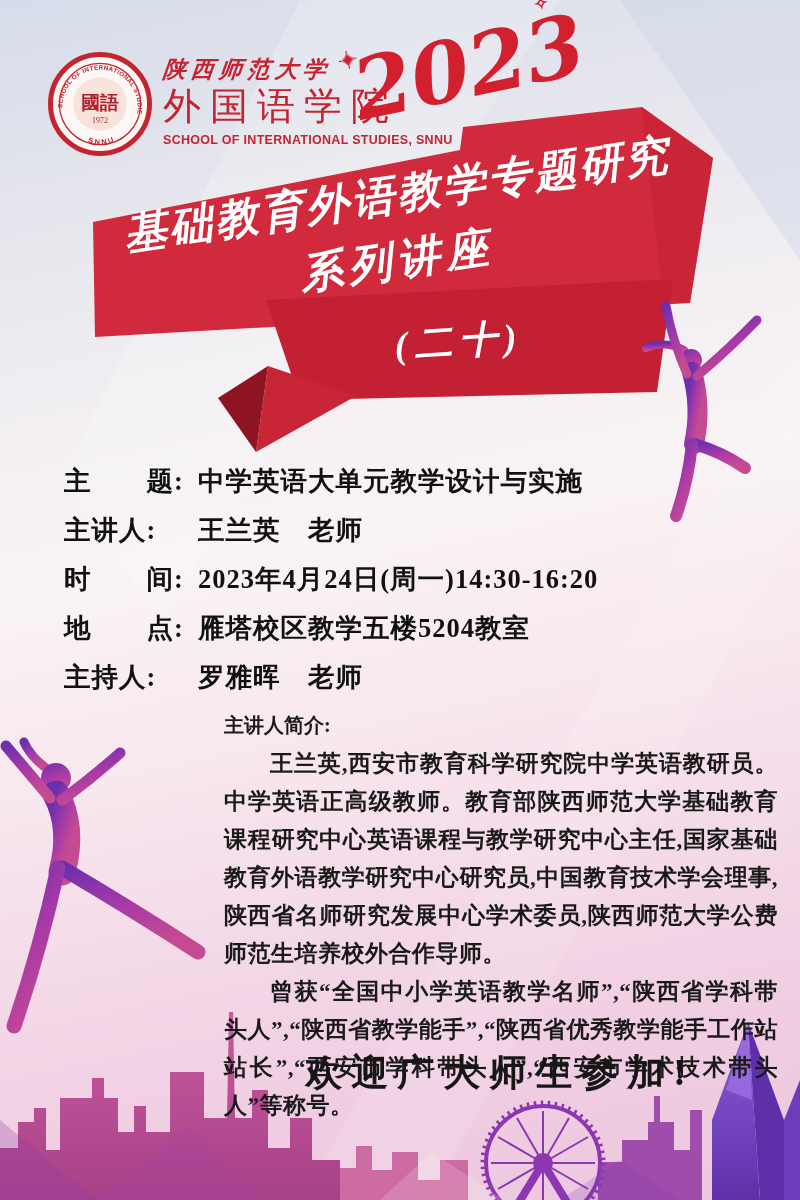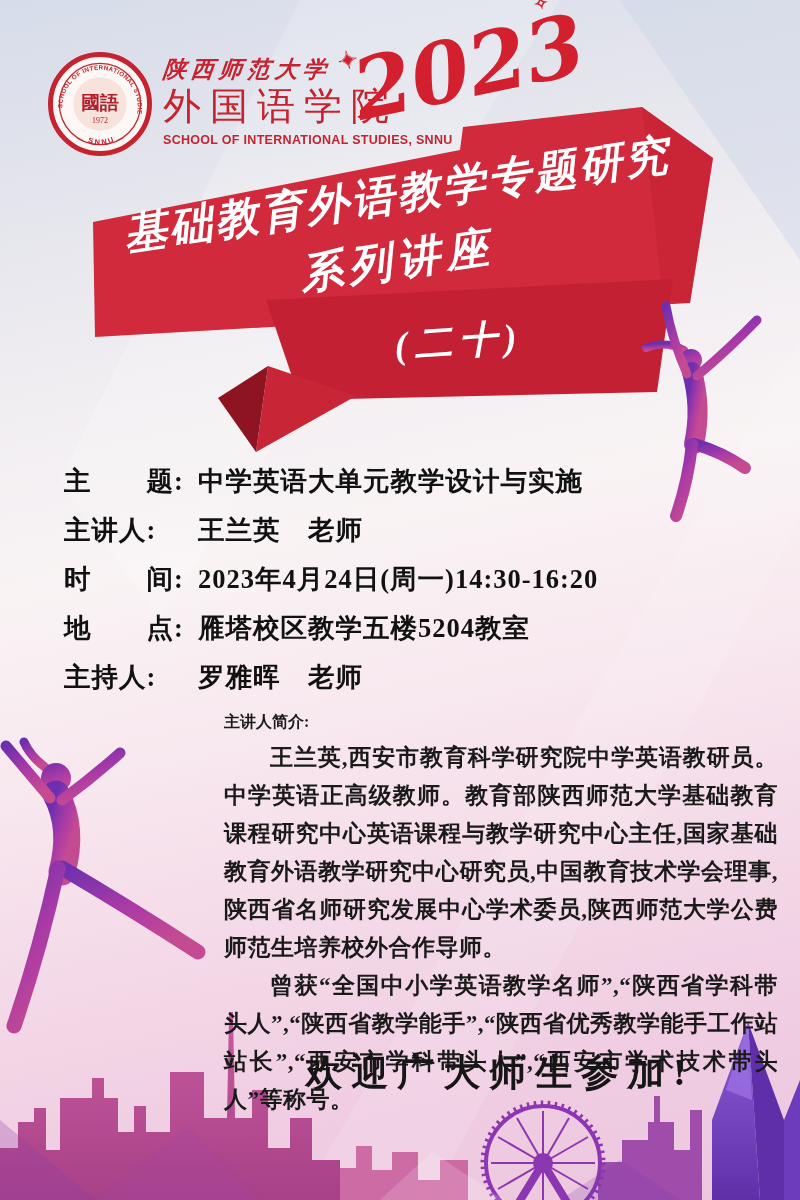--- a/index.html
+++ b/index.html
@@ -33,21 +33,21 @@
              color:#fff;font-size:38px;font-weight:bold;font-style:italic;letter-spacing:7px;}
 
   
   .details{left:55px;top:466px;color:#111;}
   .detail-row{display:flex;align-items:baseline;margin-bottom:19px;font-weight:700;font-size:26.5px;line-height:30px;}
   .detail-label{display:inline-block;width:134px;letter-spacing:1px;margin-left:9px;}
   .detail-value{letter-spacing:1px;white-space:nowrap;}
 
   
   .bio{left:224px;top:712px;width:554px;color:#1a1a1a;}
-  .bio-heading{font-size:16px;font-weight:700;margin:0 0 6px 0;}
+  .bio-heading{font-size:20px;font-weight:700;margin:0 0 6px 0;}
   .bio p{margin:0;font-size:23px;line-height:38px;font-weight:700;text-indent:2em;text-align:justify;letter-spacing:0.5px;}
 
   
   .welcome{left:200px;top:1048px;width:600px;text-align:center;color:#161616;
            font-size:37px;font-weight:700;letter-spacing:9px;white-space:nowrap;}
 </style>
 </head>
 <body>
 
 <div class="poster">

